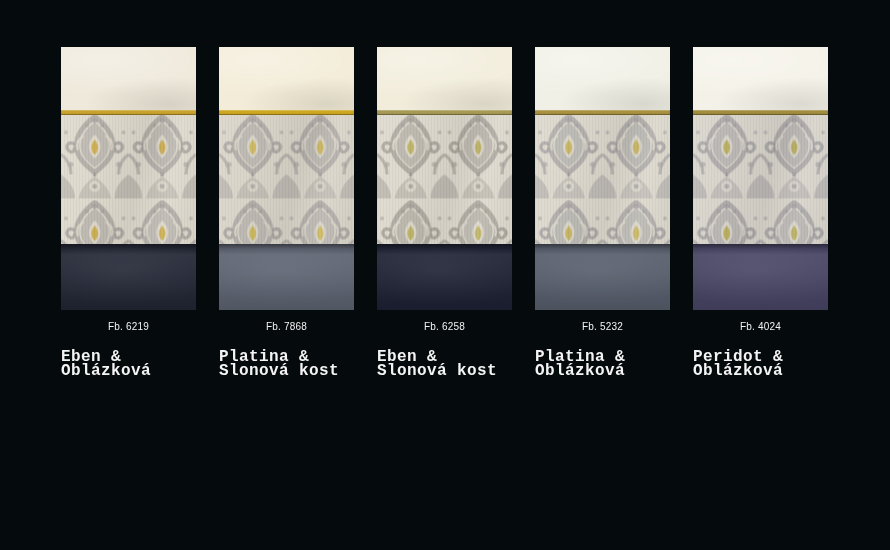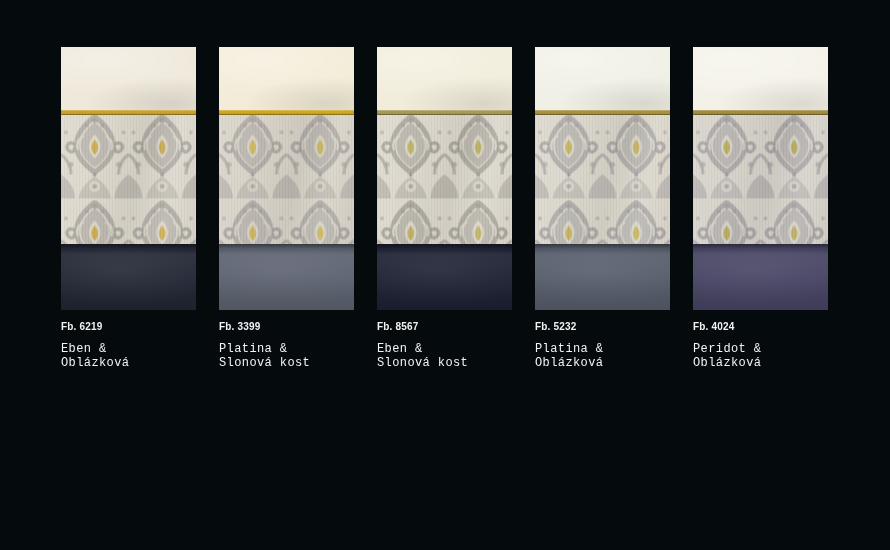--- a/index.html
+++ b/index.html
@@ -107,31 +107,32 @@
     pointer-events: none;
   }
 
   
   .caption {
     padding-top: 11px;
   }
   .fb-code {
     font-family: "Liberation Sans", sans-serif;
     font-size: 10px;
-    font-weight: bold;
+    font-weight: normal;
     color: #f2f2f2;
     letter-spacing: .2px;
     line-height: 12px;
     white-space: nowrap;
+    text-align: center;
   }
   .color-name {
-    margin-top: 9px;
+    margin-top: 17px;
     font-family: "Liberation Mono", monospace;
-    font-size: 12px;
-    font-weight: normal;
+    font-size: 16px;
+    font-weight: bold;
     color: #f4f4f4;
     line-height: 14px;
     letter-spacing: .4px;
     white-space: pre-line;
   }
 </style>
 </head>
 <body style="background: rgb(5, 10, 13);">
 
 <div id="gallery">
@@ -247,21 +248,21 @@
           <path d="M67.5 40 C61.5 44, 57.5 52, 57.5 60" fill="none" stroke="#a09a99" stroke-width="3.2" opacity="0.65"></path>
         </g>
       </pattern>
     </defs>
     <rect width="135" height="130" fill="url(#dmk1)"></rect>
   </svg>
       </div>
       <div class="band band-bottom" style="height:25%;background:#5c6270;"></div>
     </div>
     <div class="caption">
-      <div class="fb-code">Fb. 3399</div>
+      <div class="fb-code">Fb. 7868</div>
       <div class="color-name">Platina &amp;
 Slonová kost</div>
     </div>
     </div>
     <div class="swatch-card">
     <div class="fabric">
       <div class="band band-top" style="top:0;height:24%;background:#f2eddb;"></div>
       <div class="band band-stripe" style="top:24%;height:5px;background:#a79a55;"></div>
       <div class="band band-damask" style="top:calc(24% + 5px);height:49%;background:#ddd9cd;">
 
@@ -309,21 +310,21 @@
           <path d="M67.5 40 C61.5 44, 57.5 52, 57.5 60" fill="none" stroke="#9b968f" stroke-width="3.2" opacity="0.65"></path>
         </g>
       </pattern>
     </defs>
     <rect width="135" height="130" fill="url(#dmk2)"></rect>
   </svg>
       </div>
       <div class="band band-bottom" style="height:25%;background:#1d2133;"></div>
     </div>
     <div class="caption">
-      <div class="fb-code">Fb. 8567</div>
+      <div class="fb-code">Fb. 6258</div>
       <div class="color-name">Eben &amp;
 Slonová kost</div>
     </div>
     </div>
     <div class="swatch-card">
     <div class="fabric">
       <div class="band band-top" style="top:0;height:24%;background:#f1f0e6;"></div>
       <div class="band band-stripe" style="top:24%;height:5px;background:#a8913f;"></div>
       <div class="band band-damask" style="top:calc(24% + 5px);height:49%;background:#dcd8cc;">
 

